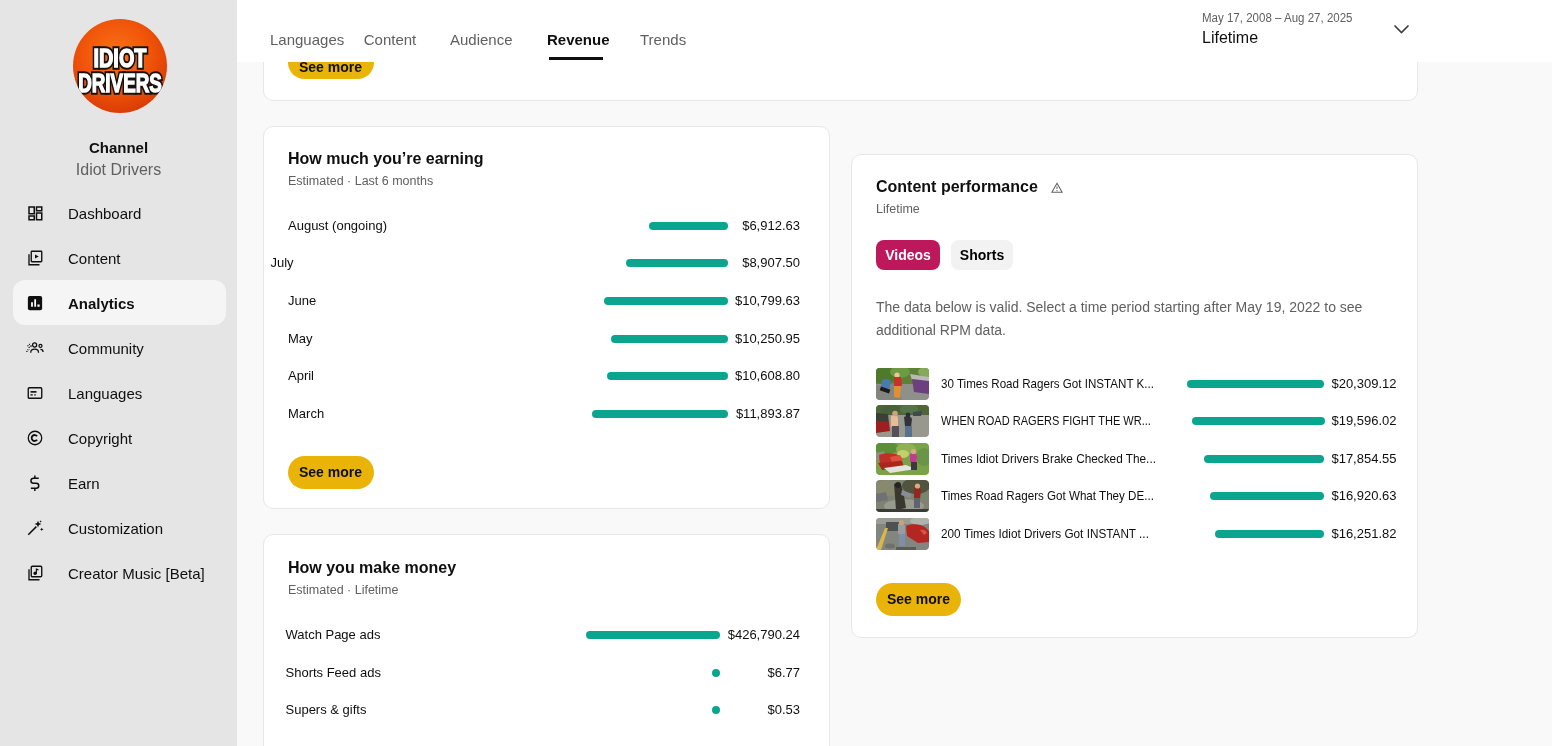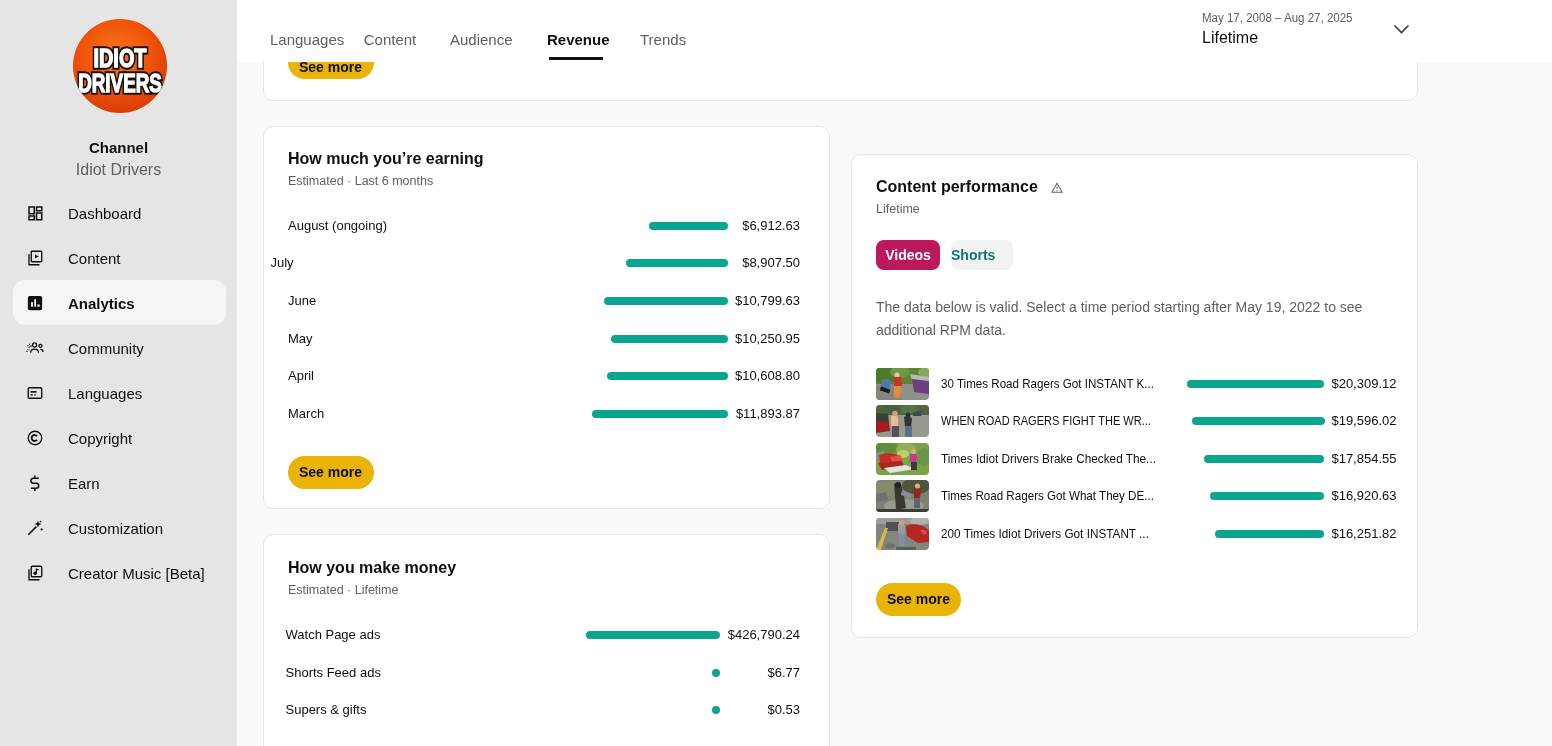--- a/index.html
+++ b/index.html
@@ -218,21 +218,21 @@
   <div class="card" style="left:613.5px; top:126px; width:567px; height:484px;margin-top:28px;">
     <div class="ctitle" style="top:23px;">Content performance</div>
     <svg class="abs" style="left:199px; top:27px;" width="12" height="11.5" viewBox="0 0 14 13">
         <path d="M7 1.2 L13 11.8 H1 Z" fill="none" stroke="#606060" stroke-width="1.2"></path>
         <line x1="7" y1="5" x2="7" y2="8" stroke="#606060" stroke-width="1.2"></line>
         <circle cx="7" cy="9.8" r=".8" fill="#606060"></circle>
       </svg>
     <div class="csub" style="top:47px;">Lifetime</div>
 
     <div class="abs" style="left:24.5px; top:84.5px; width:64px; height:30px; background:#be185d; border-radius:8px; color:#fff; font-size:14px; font-weight:bold; text-align:center; line-height:30px;">Videos</div>
-    <div class="abs" style="left:99.5px; top:84.5px; width:62px; height:30px; background:#f2f2f2; border-radius:8px; color:#0f766e; font-size:14px; font-weight:bold; text-align:left; line-height:30px;">Shorts</div>
+    <div class="abs" style="left:99.5px; top:84.5px; width:62px; height:30px; background:#f2f2f2; border-radius:8px; color:#000000; font-size:14px; font-weight:bold; text-align:center; line-height:30px;">Shorts</div>
 
     <div class="abs" style="left:24.5px; top:141px; width:510px; font-size:14px; color:#606060; line-height:22.5px;">The data below is valid. Select a time period starting after May 19, 2022 to see additional RPM data.</div>
 
     <div class="thumb" style="left:24.5px; top:212.5px;"><svg width="53" height="32" viewBox="0 0 53 32">
           <rect width="53" height="32" fill="#8f9089"></rect>
           <rect y="0" width="53" height="16" fill="#5d8236"></rect>
           <ellipse cx="8" cy="7" rx="13" ry="9" fill="#4f7a2c"></ellipse>
           <ellipse cx="24" cy="4" rx="10" ry="6" fill="#6d9a42"></ellipse>
           <ellipse cx="50" cy="4" rx="8" ry="5" fill="#87a85a"></ellipse>
           <path d="M34 6 L53 9 L53 14 L36 12 Z" fill="#b8bab4"></path>

